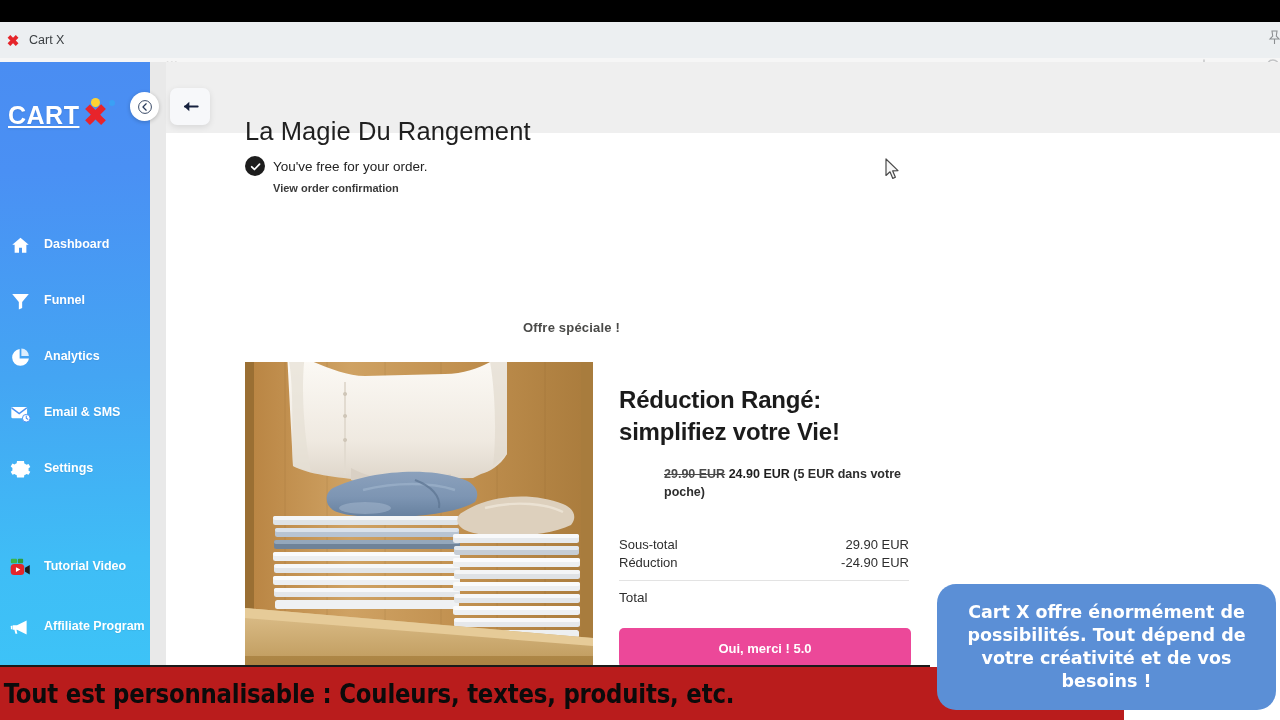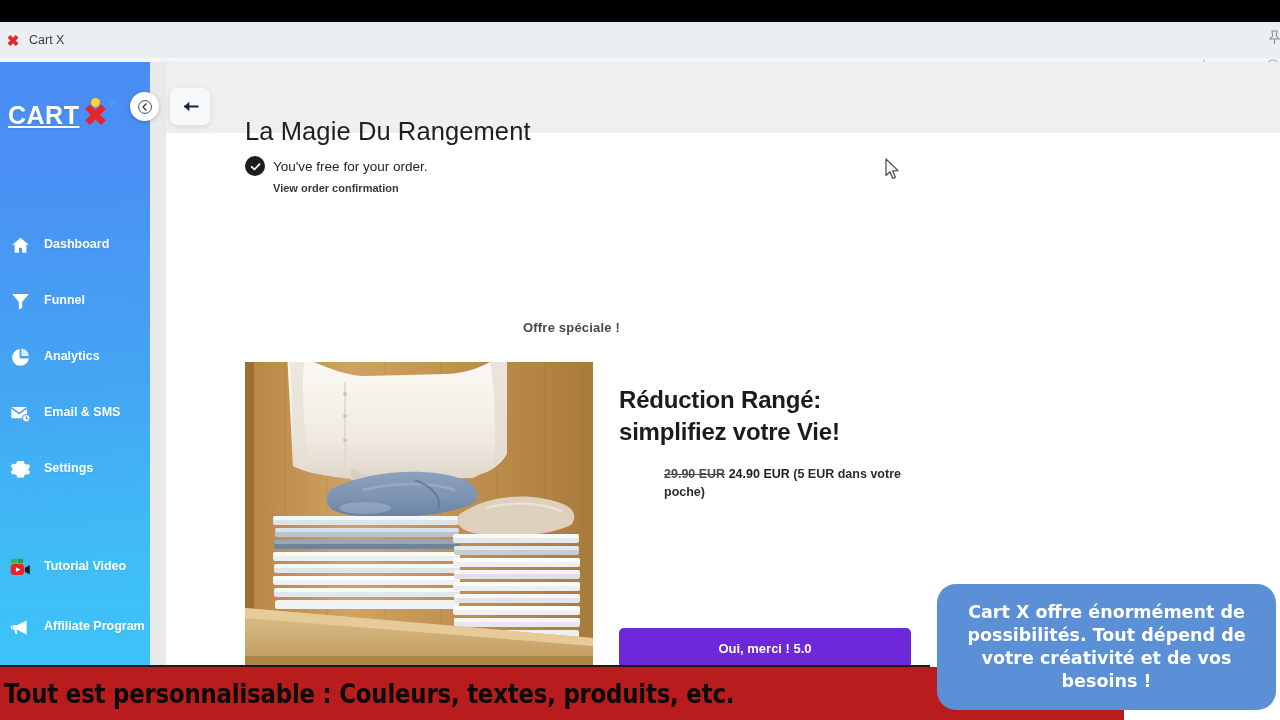--- a/index.html
+++ b/index.html
@@ -209,21 +209,21 @@
   .totals-divider {
     margin-top: 7px; border-top: 1px solid #e3e3e3; padding-top: 9px;
   }
   .totals-total {
     display: flex; justify-content: space-between;
     font-size: 13.5px; color: #2e2e2e;
   }
   .cta-btn {
     position: absolute; top: 628px; left: 619px;
     width: 292px; height: 40px; border-radius: 5px;
-    background: #6d28d9; border: none;
+    background: #ec4899; border: none;
     color: #ffffff; font-size: 13px; font-weight: 700;
     font-family: "Liberation Sans", sans-serif;
     cursor: pointer; overflow: hidden;
     display: flex; align-items: center; justify-content: center;
   }
 
   
   .callout {
     position: absolute; top: 584px; left: 937px;
     width: 339px; height: 126px;
@@ -522,20 +522,36 @@
 
   <div class="product-info">
     <div class="product-name">Réduction Rangé: simplifiez votre Vie!</div>
     <div class="price-line">
       <span class="price-old">29.90 EUR</span>
       <span class="price-new">24.90 EUR</span>
       <span class="price-note">(5 EUR dans votre poche)</span>
     </div>
   </div>
 
+  <div class="totals">
+    <div class="totals-row">
+      <span>Sous-total</span>
+      <span class="amt">29.90 EUR</span>
+    </div>
+    <div class="totals-row">
+      <span>Réduction</span>
+      <span class="amt">-24.90 EUR</span>
+    </div>
+    <div class="totals-divider">
+      <div class="totals-total">
+        <span>Total</span>
+        <span></span>
+      </div>
+    </div>
+  </div>
 
   <button class="cta-btn">Oui, merci ! 5.0</button>
 
   <div class="callout">
     <div class="callout-text">Cart X offre énormément de possibilités.  Tout dépend de votre créativité et de vos besoins !</div>
   </div>
 
   <div class="caption-rule"></div>
   <div class="caption-bar">
     <div class="caption-text">Tout est personnalisable : Couleurs, textes, produits, etc.</div>

